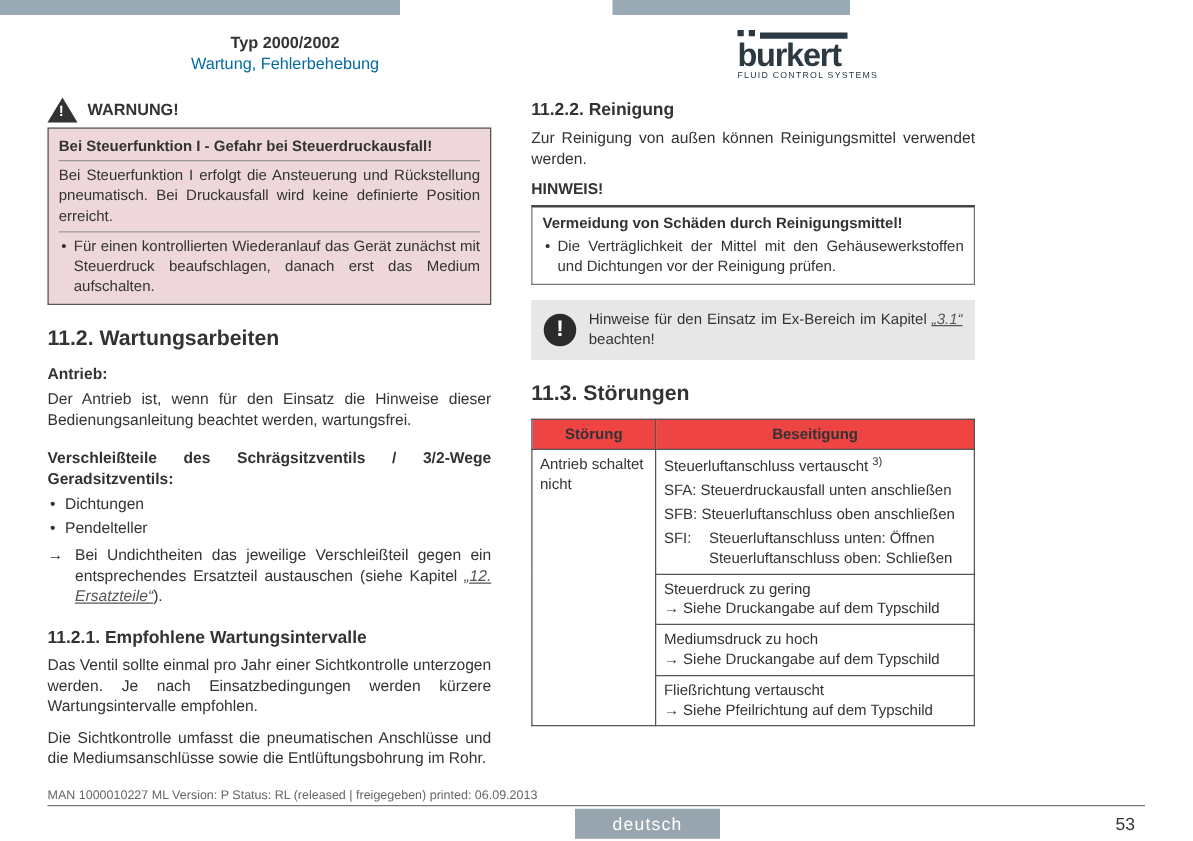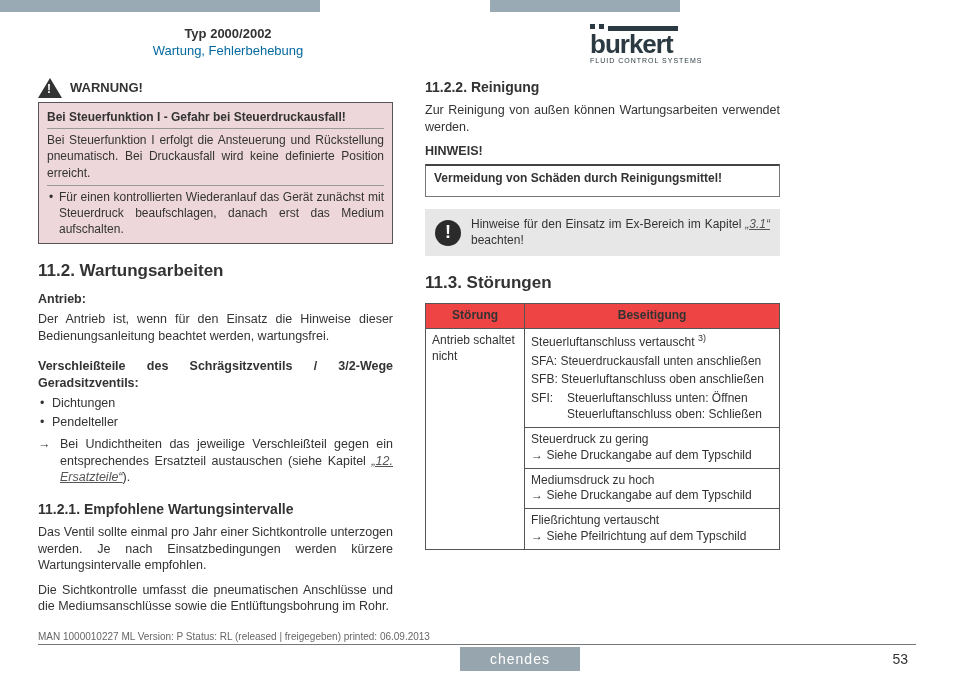--- a/index.html
+++ b/index.html
@@ -116,24 +116,27 @@
         <span>Bei Undichtheiten das jeweilige Verschleißteil gegen ein entspre­chendes Ersatzteil austauschen (siehe Kapitel </span><span class="link">„12. Ersatzteile“</span><span>).</span>
       </div>
 
       <h3>11.2.1. Empfohlene Wartungsintervalle</h3>
       <p>Das Ventil sollte einmal pro Jahr einer Sichtkontrolle unterzogen werden. Je nach Einsatzbedingungen werden kürzere Wartungsinter­valle empfohlen.</p>
       <p>Die Sichtkontrolle umfasst die pneumatischen Anschlüsse und die Mediumsanschlüsse sowie die Entlüftungsbohrung im Rohr.</p>
     </div>
 
     <div class="col">
       <h3 style="margin-top:0">11.2.2. Reinigung</h3>
-      <p>Zur Reinigung von außen können Wartungsarbeiten verwendet werden.</p>
+      <p>Zur Reinigung von außen können Reinigungsmittel verwendet werden.</p>
       <div class="sub">HINWEIS!</div>
       <div class="hinweisbox">
         <span class="bt">Vermeidung von Schäden durch Reinigungsmittel!</span>
+        <ul>
+            <li>Die Verträglichkeit der Mittel mit den Gehäusewerkstoffen und Dichtungen vor der Reinigung prüfen.</li>
+          </ul>
       </div>
       <div class="infobox">
         <div class="circ">!</div>
         <div>
           <span>Hinweise für den Einsatz im Ex-Bereich im Kapitel </span><span class="link">„3.1“</span><span> beachten!</span>
         </div>
       </div>
 
       <h2>11.3.   Störungen</h2>
       <table class="tbl">
@@ -177,17 +180,17 @@
             </tr>
       </tbody>
         </table>
     </div>
   </div>
 
   <div class="footer">
     <div class="footline">MAN  1000010227  ML  Version: P Status: RL (released | freigegeben)  printed: 06.09.2013</div>
     <div class="hr"></div>
     <div class="footbar">
-      <div class="langtab">chendes</div>
+      <div class="langtab">deutsch</div>
       <div class="pgnum">53</div>
     </div>
   </div>
 </div>
 
 </body></html>

